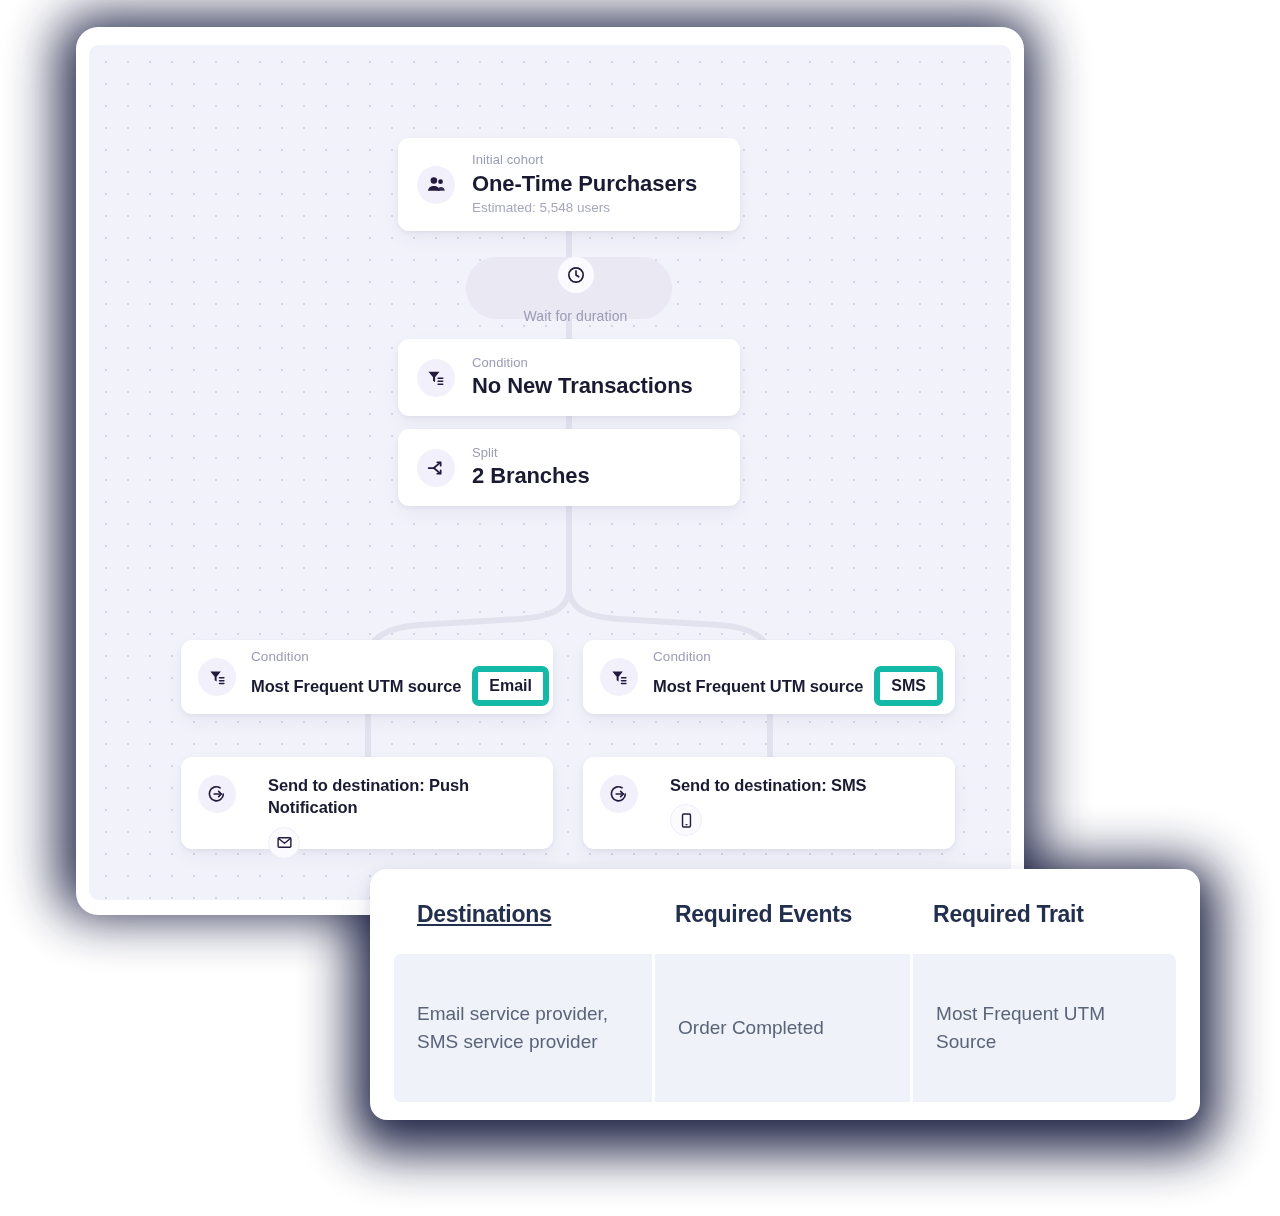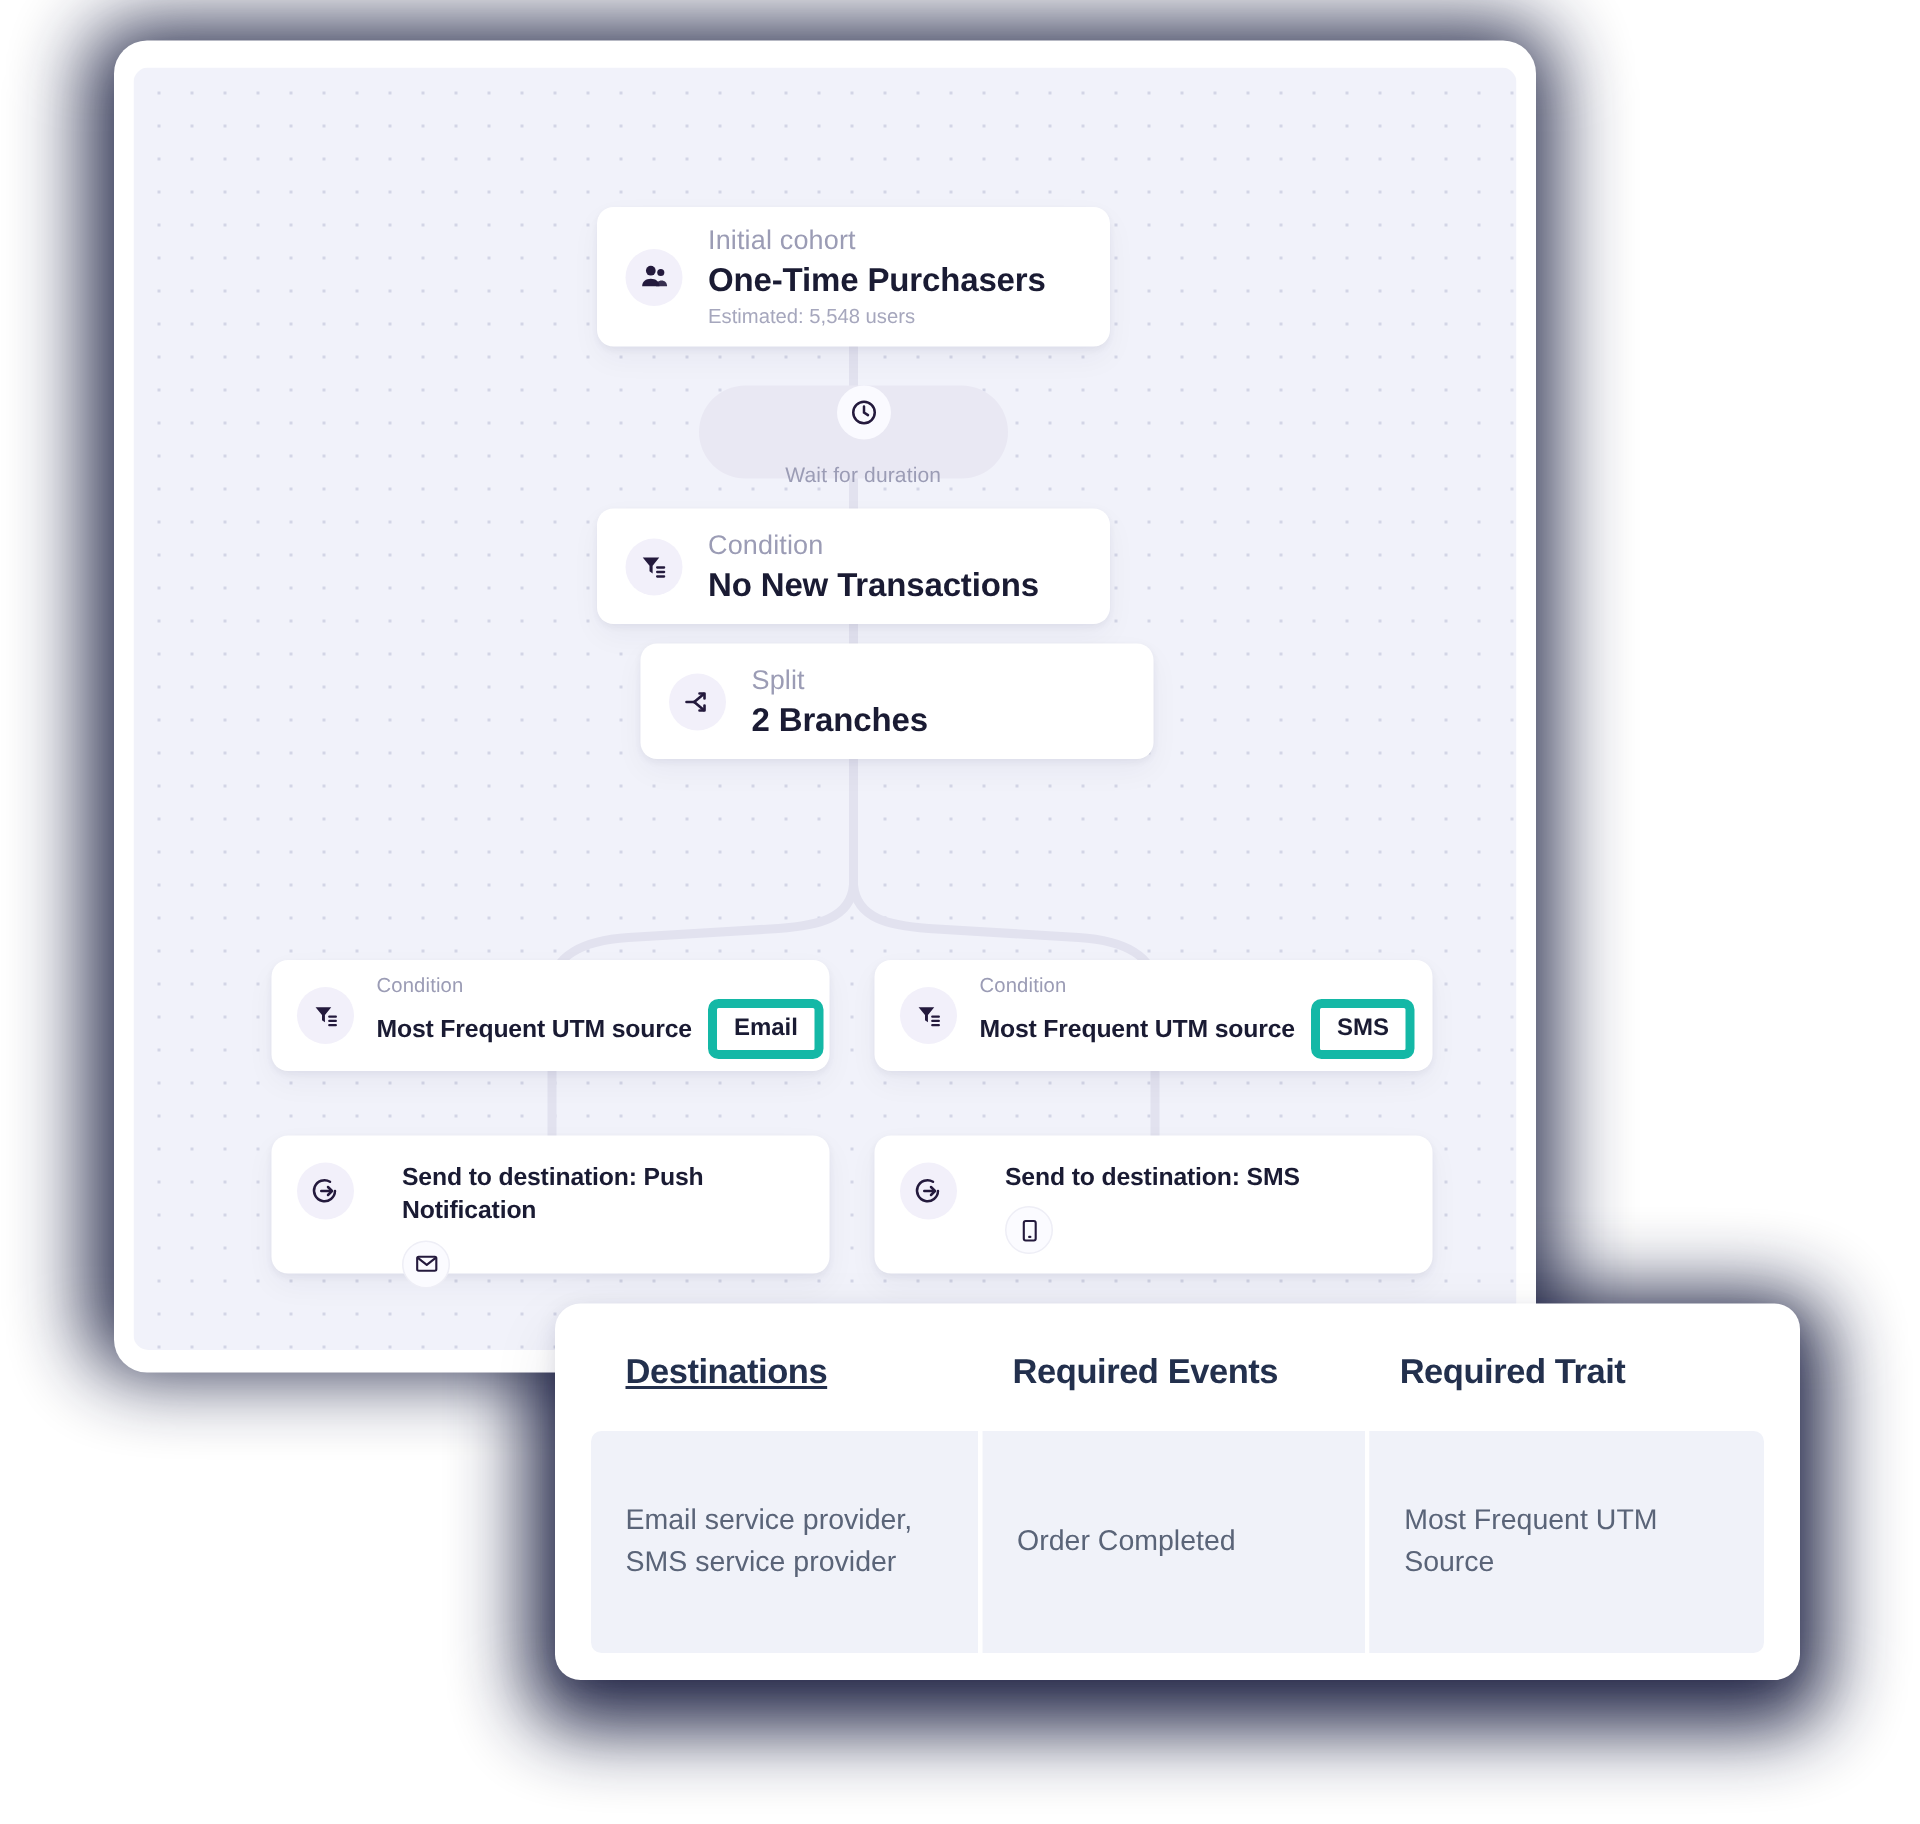--- a/index.html
+++ b/index.html
@@ -82,21 +82,21 @@
     background: #f2f0fa;
     display: flex;
     align-items: center;
     justify-content: center;
   }
   .icon-circle svg { display: block; }
 
   .node-text { display: flex; flex-direction: column; justify-content: center; }
 
   .kicker {
-    font-size: 18px;
+    font-size: 13px;
     color: #9b9cb5;
     line-height: 1.35;
     letter-spacing: 0.1px;
   }
   .title {
     font-size: 22px;
     font-weight: bold;
     color: #1a1b33;
     line-height: 1.35;
     letter-spacing: -0.1px;
@@ -127,21 +127,21 @@
 
   
   #node-condition {
     left: 309px; top: 294px; width: 342px; height: 77px;
     padding: 0 0 0 19px; gap: 17px;
   }
 
   
   #node-split {
     left: 309px; top: 384px; width: 342px; height: 77px;
-    padding: 0 0 0 19px; gap: 17px; margin-left: 29px;
+    padding: 0 0 0 19px; gap: 17px;
   }
 
   
   .branch-cond {
     top: 595px; width: 372px; height: 74px;
     padding: 0 0 0 17px; gap: 15px;
   }
   #node-cond-left  { left: 92px; }
   #node-cond-right { left: 494px; }
   .branch-cond .kicker { font-size: 13.5px; }

